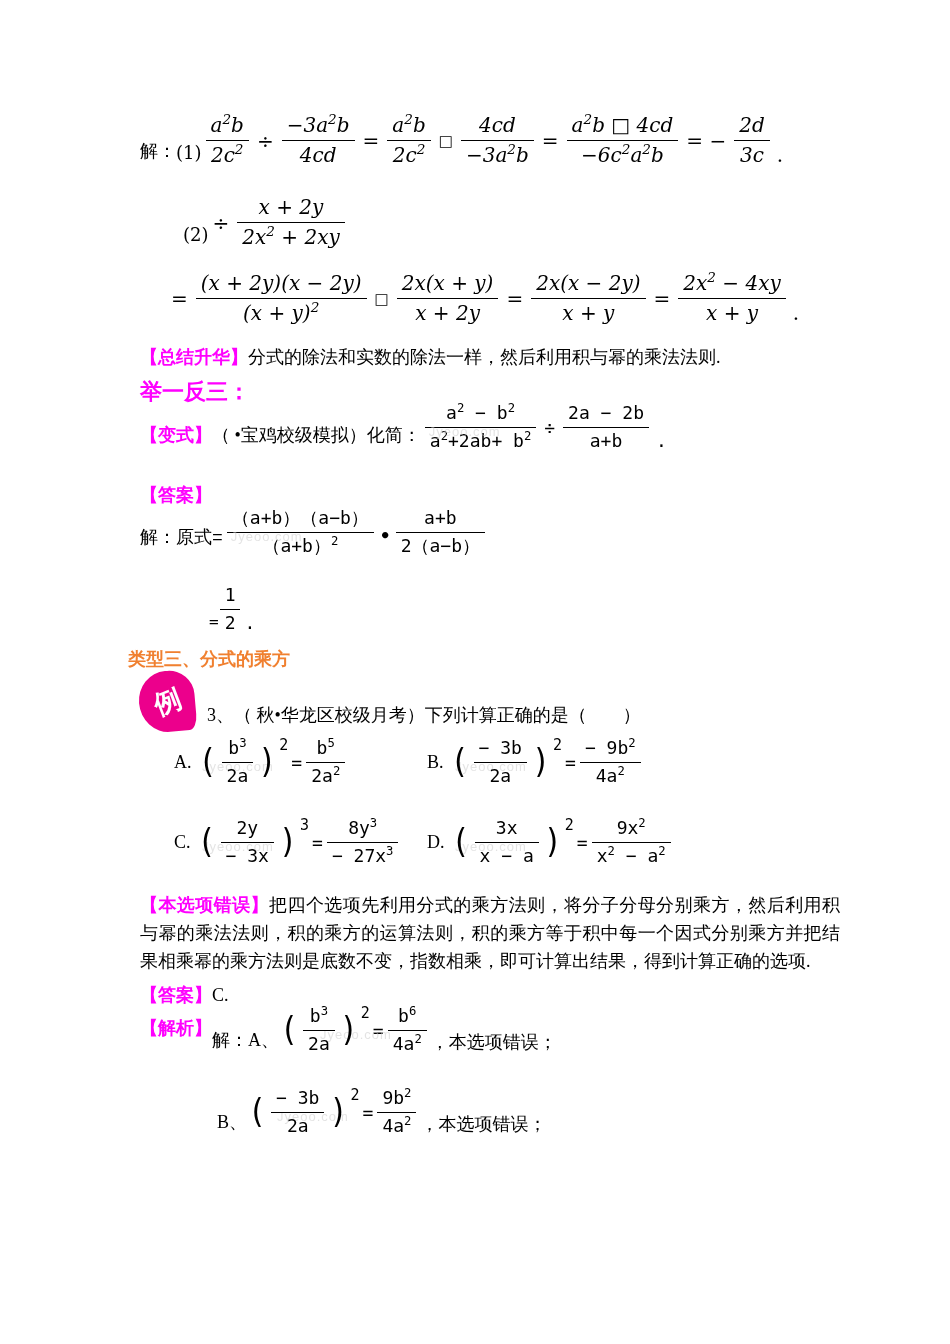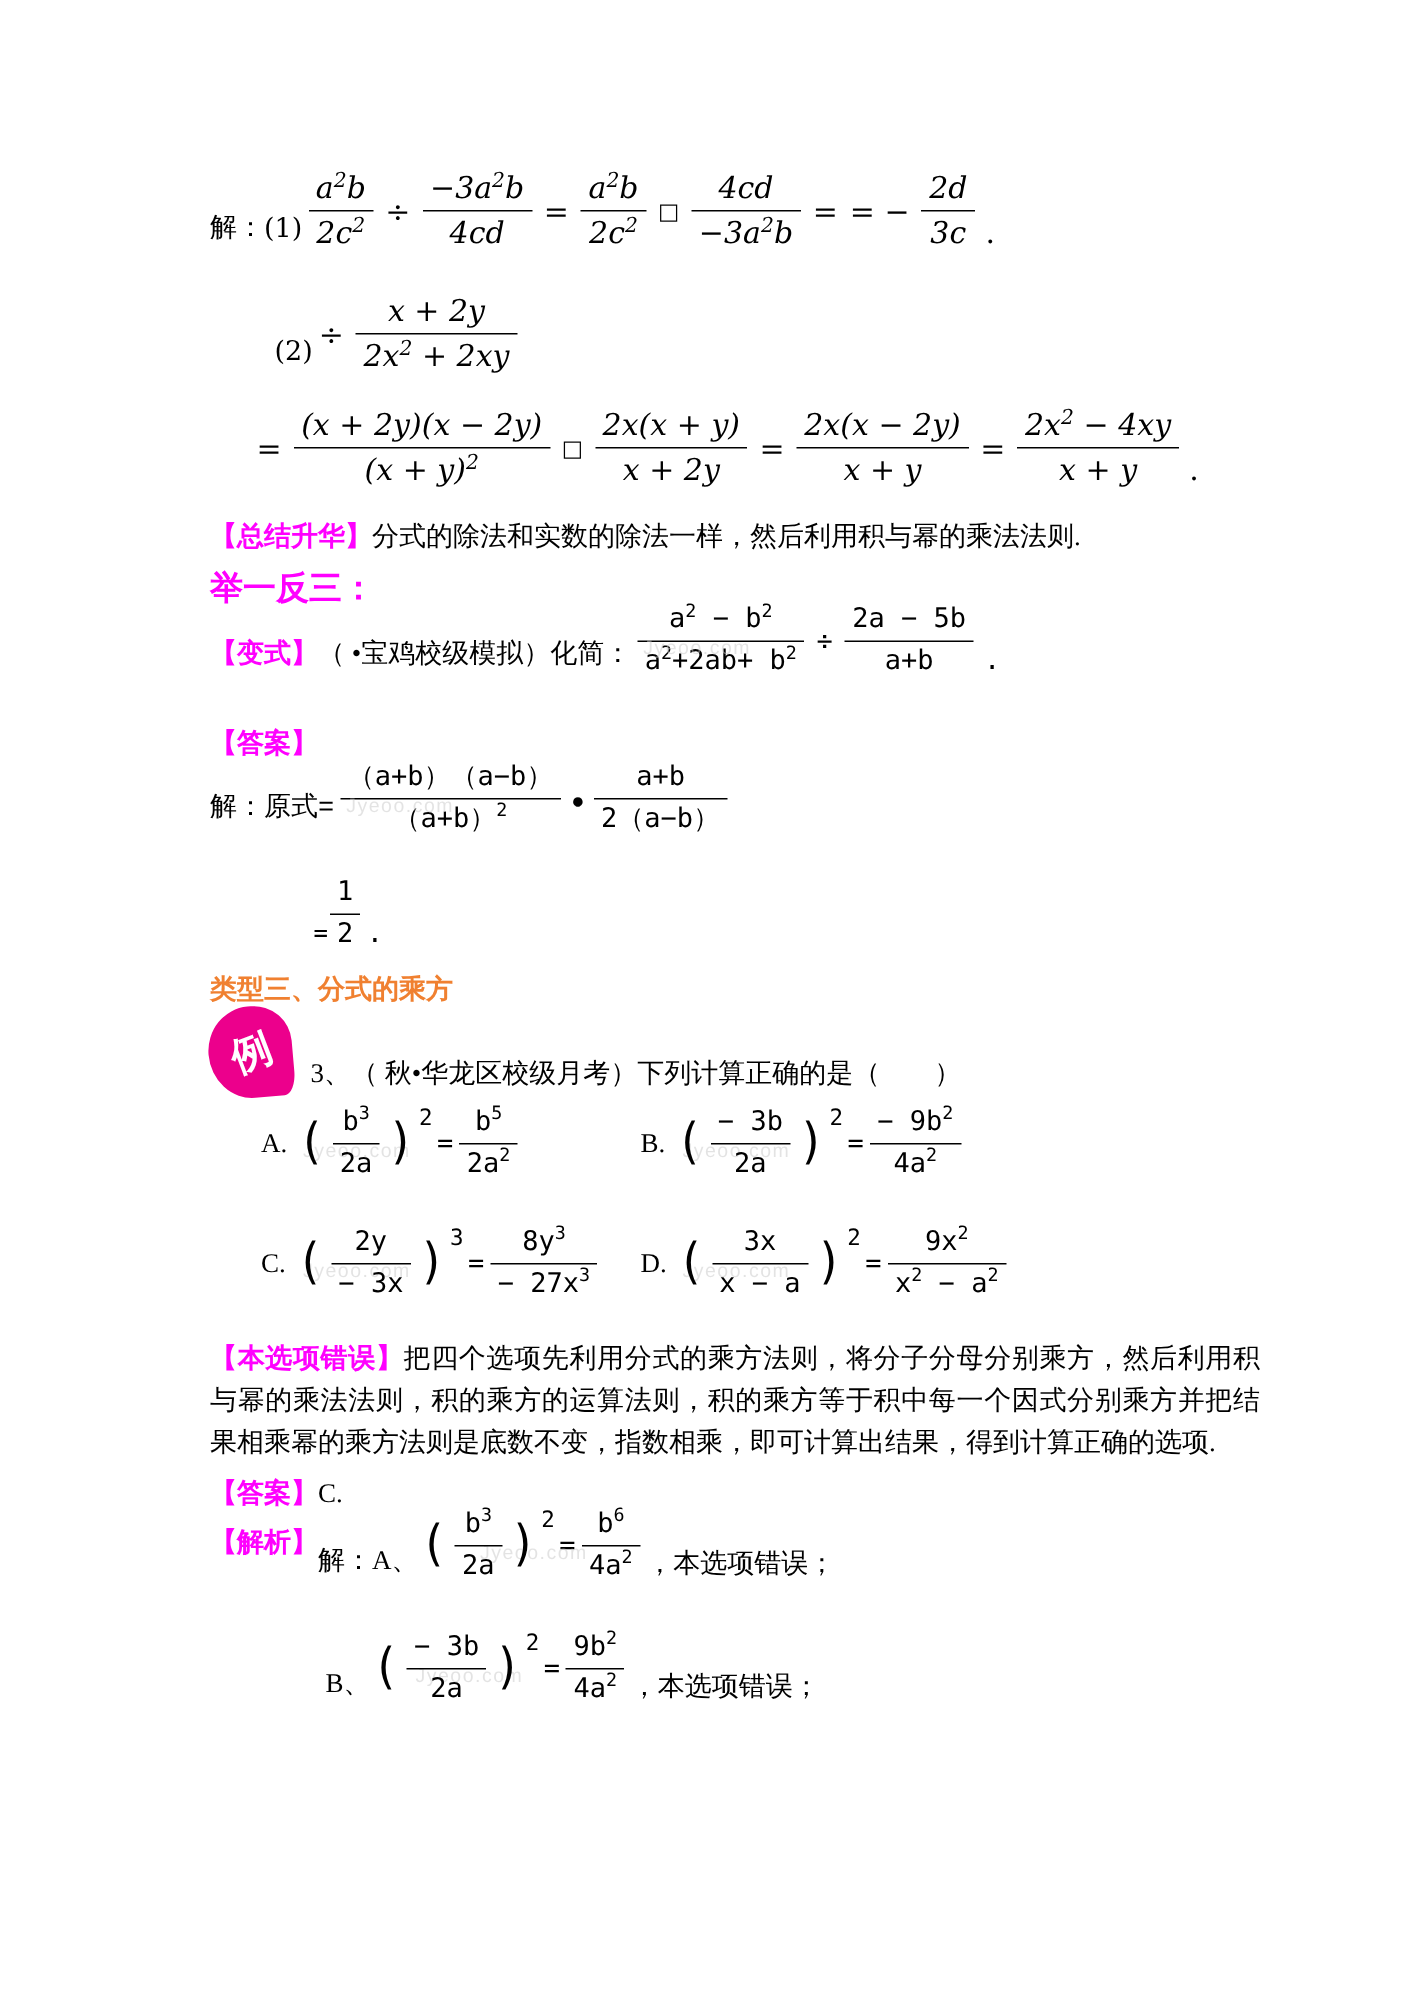--- a/index.html
+++ b/index.html
@@ -66,20 +66,24 @@
     <span class="frac">
         <span class="nu">a<sup>2</sup>b</span>
         <span class="de">2c<sup>2</sup></span>
       </span>
     <span class="op" style="font-size:15px;">□</span>
     <span class="frac">
         <span class="nu">4cd</span>
         <span class="de">−3a<sup>2</sup>b</span>
       </span>
     <span class="op">=</span>
+    <span class="frac">
+        <span class="nu">a<sup>2</sup>b □ 4cd</span>
+        <span class="de">−6c<sup>2</sup>a<sup>2</sup>b</span>
+      </span>
     <span class="op">= −</span>
     <span class="frac">
         <span class="nu">2d</span>
         <span class="de">3c</span>
       </span>
     <span class="period">.</span>
   </div>
 
   <div class="row mserif" style="left:183px;top:194px;">
     <span class="lbl flexend">(2)</span>
@@ -124,21 +128,21 @@
     <span class="tag flexend">【变式】</span>
     <span class="flexend">（ •宝鸡校级模拟）化简：</span>
     <span class="row mmono" style="position:static;">
       <span class="frac">
           <span class="wm">Jyeoo.com</span>
           <span class="nu">a<sup>2</sup> − b<sup>2</sup></span>
           <span class="de">a<sup>2</sup>+2ab+ b<sup>2</sup></span>
         </span>
       <span class="op">÷</span>
       <span class="frac">
-          <span class="nu">2a − 5b</span>
+          <span class="nu">2a − 2b</span>
           <span class="de">a+b</span>
         </span>
       <span class="period">.</span>
     </span>
   </div>
 
   <div class="blk tag" style="left:140px;top:483px;">【答案】</div>
 
   <div class="row mmono" style="left:140px;top:506px;">
     <span class="flexend" style="font-family:Liberation Mono, monospace;margin-bottom:9px;">解：原式=</span>
@@ -156,21 +160,21 @@
 
   <div class="row mmono" style="left:209px;top:583px;">
     <span class="flexend" style="font-size:16px;margin-bottom:4px;">=</span>
     <span class="frac" style="margin:0 1px;">
         <span class="nu">1</span>
         <span class="de">2</span>
       </span>
     <span class="period">.</span>
   </div>
 
-  <div class="blk orange-head" style="left:140px;top:647px;">类型三、分式的乘方</div>
+  <div class="blk orange-head" style="left:128px;top:647px;">类型三、分式的乘方</div>
 
   <div class="badge">
     <span>例</span>
   </div>
 
   <div class="blk" style="left:207px;top:703px;">
     <span>3、</span><span>（ 秋•华龙区校级月考）下列计算正确的是（　　）</span>
   </div>
 
   <div class="row mmono" style="left:174px;top:736px;">

